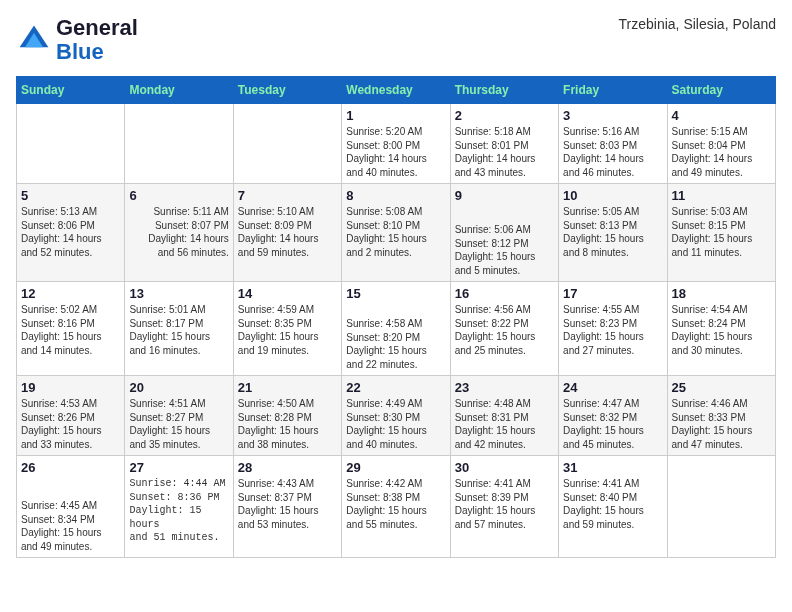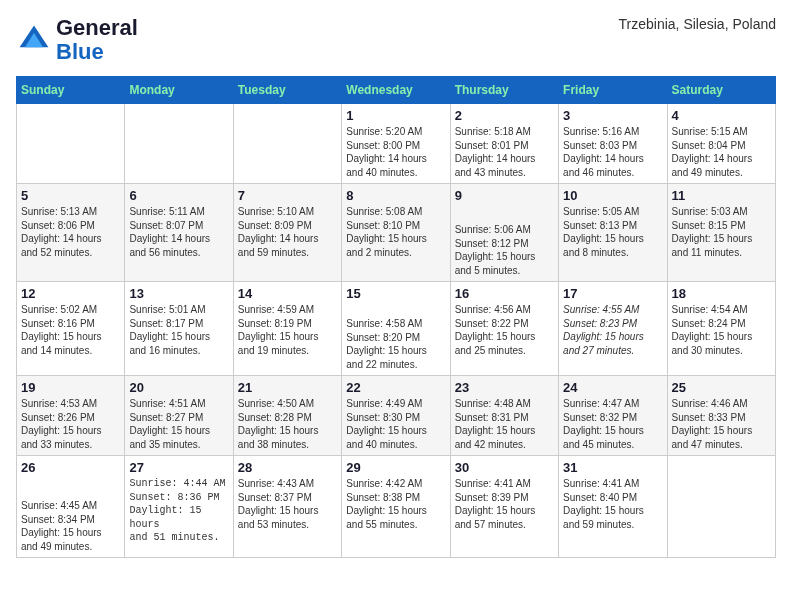--- a/index.html
+++ b/index.html
@@ -155,21 +155,21 @@
       <tr>
         <td>
           <div class="day-number">5</div>
           <div class="day-info" style="white-space: pre-line;">Sunrise: 5:13 AM
 Sunset: 8:06 PM
 Daylight: 14 hours
 and 52 minutes.</div>
         </td>
         <td>
           <div class="day-number">6</div>
-          <div class="day-info" style="white-space: pre-line;">Sunrise: 5:11 AM
+          <div class="day-info" style="white-space: pre-line; text-align: right;">Sunrise: 5:11 AM
 Sunset: 8:07 PM
 Daylight: 14 hours
 and 56 minutes.</div>
         </td>
         <td>
           <div class="day-number">7</div>
           <div class="day-info" style="white-space: pre-line;">Sunrise: 5:10 AM
 Sunset: 8:09 PM
 Daylight: 14 hours
 and 59 minutes.</div>
@@ -214,41 +214,41 @@
         <td>
           <div class="day-number">13</div>
           <div class="day-info" style="white-space: pre-line;">Sunrise: 5:01 AM
 Sunset: 8:17 PM
 Daylight: 15 hours
 and 16 minutes.</div>
         </td>
         <td>
           <div class="day-number">14</div>
           <div class="day-info" style="white-space: pre-line;">Sunrise: 4:59 AM
-Sunset: 8:19 PM
+Sunset: 8:35 PM
 Daylight: 15 hours
 and 19 minutes.</div>
         </td>
         <td>
           <div class="day-number">15</div>
           <div class="day-info" style="white-space: pre-line; margin-top: 16px;">Sunrise: 4:58 AM
 Sunset: 8:20 PM
 Daylight: 15 hours
 and 22 minutes.</div>
         </td>
         <td>
           <div class="day-number">16</div>
           <div class="day-info" style="white-space: pre-line;">Sunrise: 4:56 AM
 Sunset: 8:22 PM
 Daylight: 15 hours
 and 25 minutes.</div>
         </td>
         <td>
           <div class="day-number">17</div>
-          <div class="day-info" style="white-space: pre-line; font-style: italic;">Sunrise: 4:55 AM
+          <div class="day-info" style="white-space: pre-line;">Sunrise: 4:55 AM
 Sunset: 8:23 PM
 Daylight: 15 hours
 and 27 minutes.</div>
         </td>
         <td>
           <div class="day-number">18</div>
           <div class="day-info" style="white-space: pre-line;">Sunrise: 4:54 AM
 Sunset: 8:24 PM
 Daylight: 15 hours
 and 30 minutes.</div>

